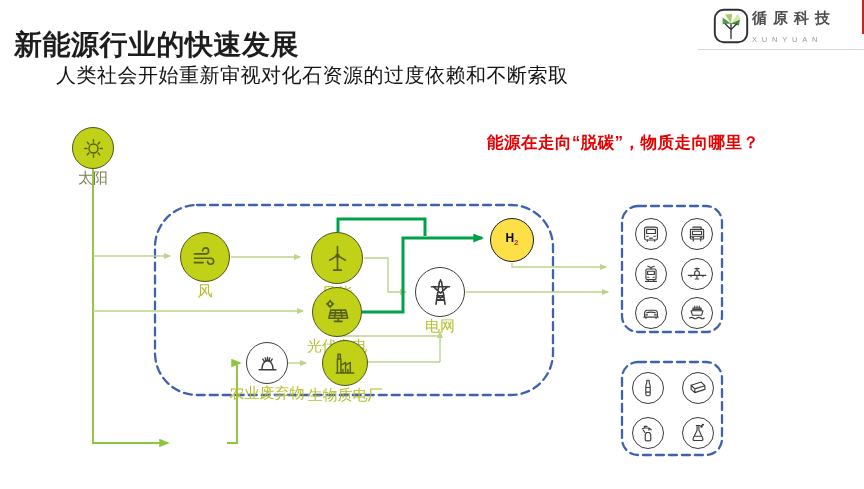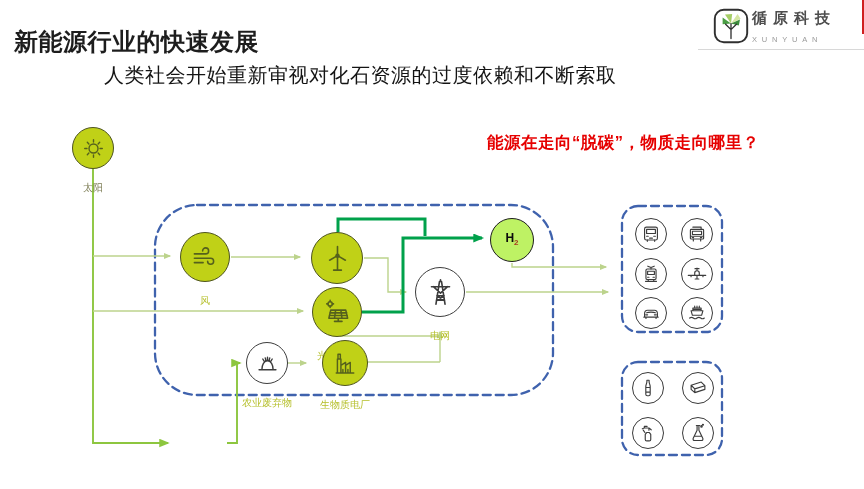--- a/index.html
+++ b/index.html
@@ -1,40 +1,40 @@
 <!DOCTYPE html>
 <html><head>
 <meta charset="utf-8">
 <style>
   html,body{margin:0;padding:0;background:#fff;}
   #stage{position:relative;width:864px;height:489px;background:#ffffff;overflow:hidden;
          font-family:"Liberation Sans","DejaVu Sans",sans-serif;}
   
-  .title{position:absolute;left:14px;top:26px;font-size:24px;font-weight:700;color:#1d1d1d;letter-spacing:.5px;}
-  .subtitle{position:absolute;left:56px;top:62px;font-size:20px;font-weight:500;color:#141414;letter-spacing:.5px;margin-left:48px;}
+  .title{position:absolute;left:14px;top:26px;font-size:28px;font-weight:700;color:#1d1d1d;letter-spacing:.5px;}
+  .subtitle{position:absolute;left:56px;top:62px;font-size:20px;font-weight:500;color:#141414;letter-spacing:.5px;}
   .logo{position:absolute;right:28px;top:8px;display:flex;align-items:center;gap:3px;}
   .logo-mark{width:36px;height:36px;display:block;}
   .brand-cn{font-size:15px;font-weight:700;color:#4d4d4d;letter-spacing:6px;white-space:nowrap;}
   .brand-en{font-size:7.5px;color:#9a9a9a;letter-spacing:4.8px;margin-top:7px;white-space:nowrap;}
   .logo-rule{position:absolute;right:0;top:49px;width:166px;height:1px;background:#d8d8d8;}
   .red-sliver{position:absolute;right:0;top:0;width:2px;height:34px;background:#cf2020;}
   .callout{position:absolute;left:455px;top:132px;font-size:16.5px;font-weight:700;color:#e60000;letter-spacing:.5px;padding-left:32px;}
   
   .wires{position:absolute;left:0;top:0;}
   .dash{fill:none;stroke:#3f62ad;stroke-width:2.3;stroke-dasharray:8 5;stroke-linecap:round;}
   .lp{fill:none;stroke:#bcd38c;stroke-width:1.4;}
   .lm{fill:none;stroke:#8dc63f;stroke-width:1.9;}
   .ld{fill:none;stroke:#00a14b;stroke-width:3;}
   .node{position:absolute;}
   .circle{width:100%;height:100%;border-radius:50%;display:flex;align-items:center;justify-content:center;box-sizing:border-box;}
   .c-green{background:#c0d117;border:1.7px solid #4e5420;}
   .c-white{background:#fff;border:1.6px solid #3d3d3d;}
-  .c-h2{background:#bef264;border:1.7px solid #1d1d1d;}
-  .nlabel{position:absolute;top:100%;left:50%;transform:translateX(-50%);margin-top:14px;
-          font-size:10px;color:#b5bf2a;white-space:nowrap;line-height:1;}
+  .c-h2{background:#fde047;border:1.7px solid #1d1d1d;}
+  .nlabel{position:absolute;top:100%;left:50%;transform:translateX(-50%);margin-top:1px;
+          font-size:15px;color:#b5bf2a;white-space:nowrap;line-height:1;}
   .nlabel.dark{color:#7d7d55;}
   .h2text{font-size:12px;font-weight:700;color:#0b0b0b;line-height:1;}
   .h2text sub{font-size:8px;color:#a63a20;font-weight:700;}
   .ic-olive{stroke:#55611c;}
   .ic-gray{stroke:#3c3c3c;}
   .icon{fill:none;stroke-width:1.25;stroke-linecap:round;stroke-linejoin:round;}
   
   .pcircle{position:absolute;width:30px;height:30px;border:1.4px solid #3a3a3a;border-radius:50%;
            background:#fff;display:flex;align-items:center;justify-content:center;}
 </style>

